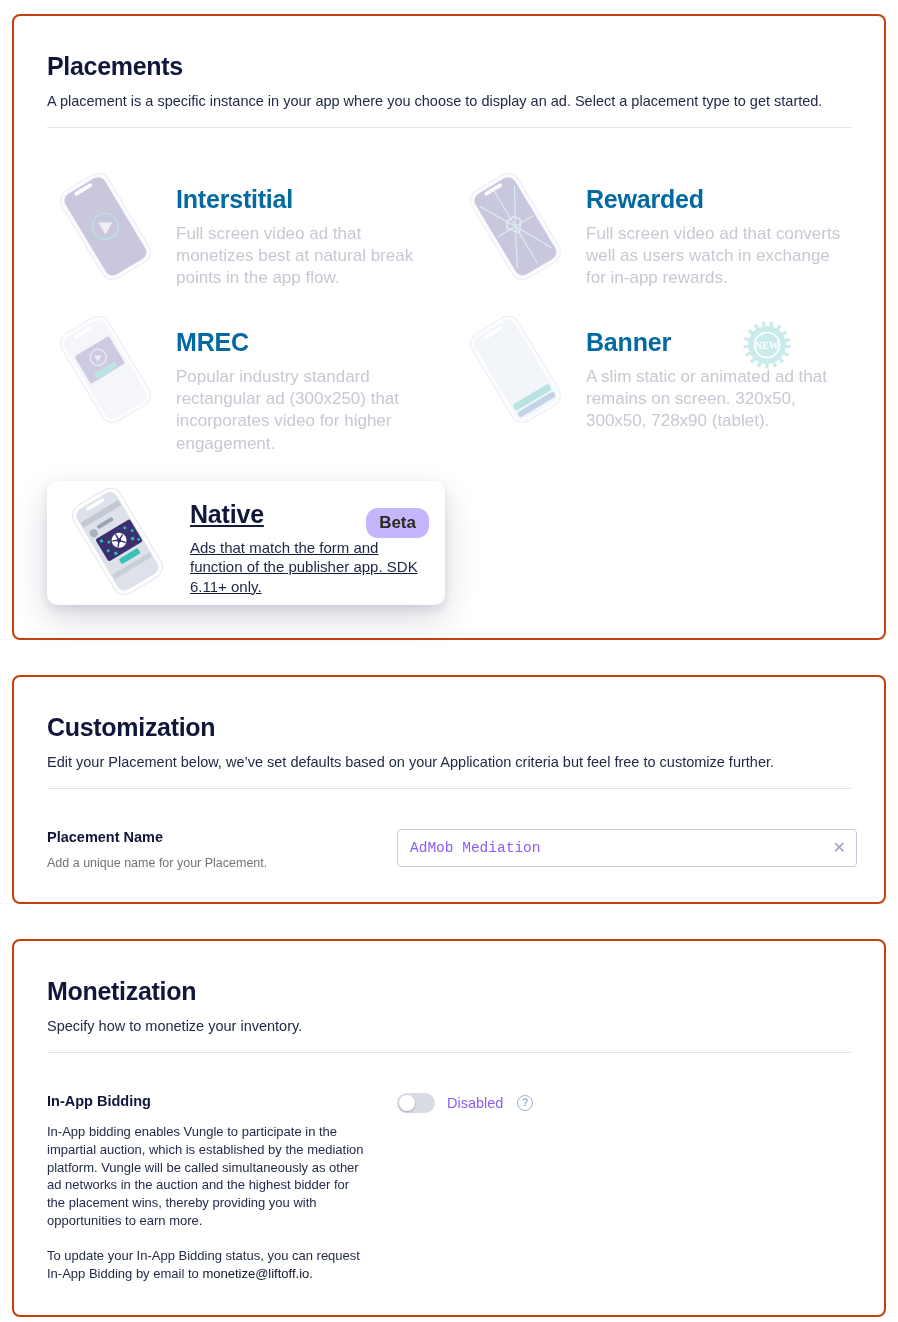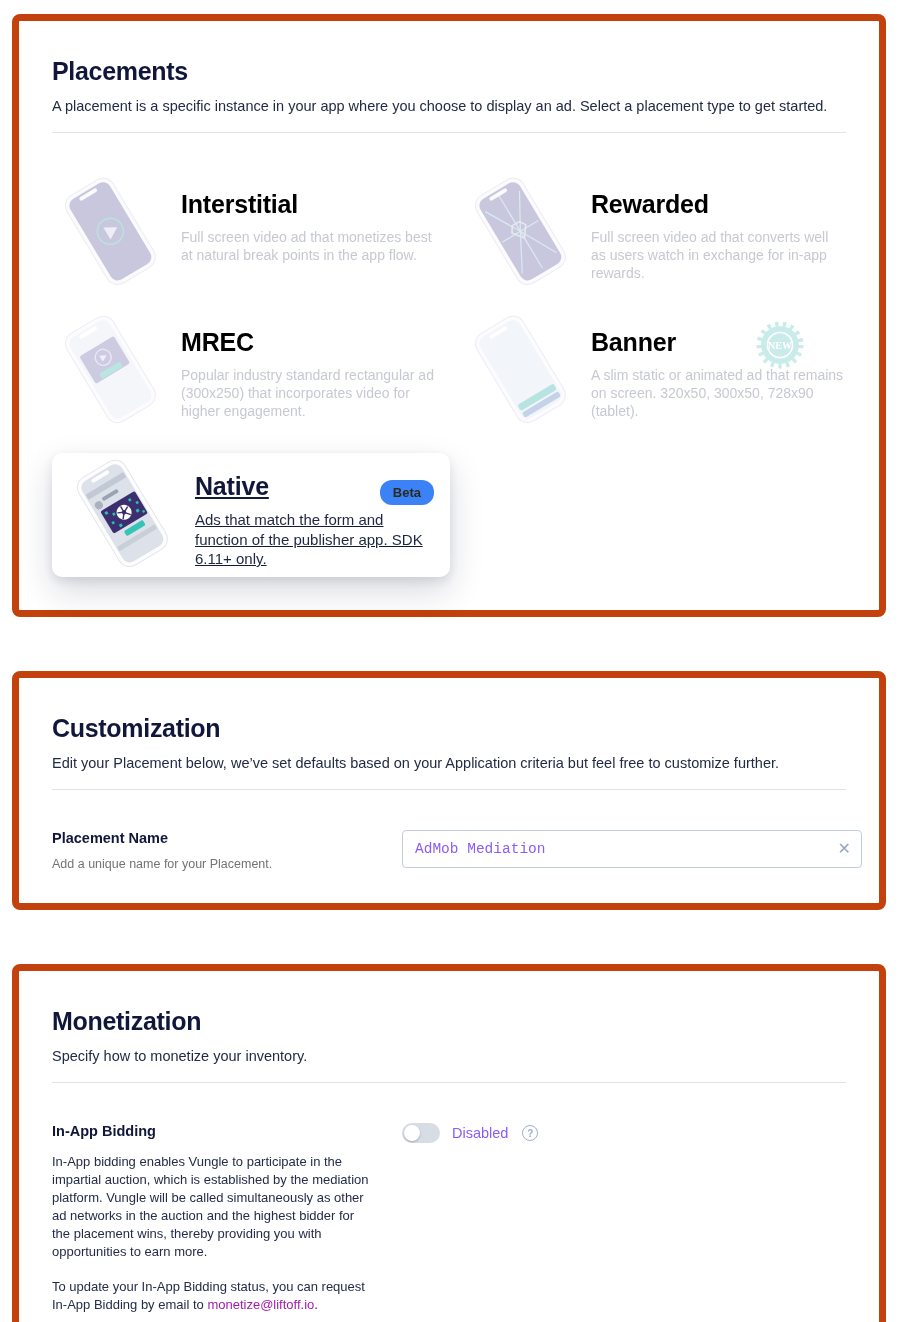--- a/index.html
+++ b/index.html
@@ -5,26 +5,26 @@
   * { margin:0; padding:0; box-sizing:border-box; }
   html,body { background:#ffffff; }
   body {
     width:898px; height:1322px;
     font-family:"Liberation Sans", sans-serif;
     color:#131b3a;
     overflow:hidden;
   }
   .card {
     margin:0 12px;
-    border:7px solid #c2410c;
+    border:2px solid #c2410c;
     border-radius:8px;
     background:#fff;
     padding:36px 33px 32px 33px;
   }
-  .card + .card { margin-top:54px; }
+  .card + .card { margin-top:35px; }
   #placements-card { margin-top:14px; padding-bottom:33px; }
   .section-title {
     font-size:25px; font-weight:800; color:#10173a; letter-spacing:-0.3px;
   }
   .section-subtitle {
     margin-top:12px; font-size:14.5px; color:#222b45;
   }
   .divider { border:none; border-top:1px solid #dfe3ee; margin-top:18px; }
 
   
@@ -32,41 +32,41 @@
     display:grid; grid-template-columns:1fr 1fr;
     column-gap:12px; row-gap:26px; margin-top:44px;
   }
   .placement-option {
     display:flex; align-items:flex-start; gap:14px; position:relative;
     cursor:pointer;
   }
   .phone-box { width:115px; height:112px; flex-shrink:0; }
   .opt-text { padding-top:13px; max-width:260px; }
   .opt-title { font-size:25px; font-weight:800; letter-spacing:-0.2px; }
-  .opt-desc { margin-top:9px; font-size:14px; line-height:1.3; }
-  .placement-option.disabled .opt-title { color:#000000; }
+  .opt-desc { margin-top:9px; font-size:17px; line-height:1.3; }
+  .placement-option.disabled .opt-title { color:#0369a1; }
   .placement-option.disabled .opt-desc  { color:#c6c9d2; }
 
   .selected-card {
     grid-column:1; position:relative;
     background:#fff; border-radius:10px;
     box-shadow:0 4px 10px rgba(20,25,60,0.10), 0 14px 34px rgba(20,25,60,0.16);
     padding:6px 18px 6px 12px;
     width:398px;
   }
   .selected-card .placement-option { gap:16px;text-decoration:underline; }
   .selected-card .opt-title { color:#10173a; }
   .selected-card .opt-desc  { color:#1d2642; max-width:252px; font-size:15px; }
   .beta-badge {
     position:absolute; top:27px; right:16px;
-    background:#3b82f6; color:#2c2a1c;
-    font-size:13px; font-weight:700;
+    background:#c4b5fd; color:#2c2a1c;
+    font-size:17px; font-weight:700;
     border-radius:12px; padding:5px 13px;
   }
-  .new-badge { position:absolute; top:6px; right:42px; width:48px; height:48px;text-align:center; }
+  .new-badge { position:absolute; top:6px; right:60px; width:48px; height:48px;text-align:center; }
 
   
   .field-row { display:flex; margin-top:40px; }
   .field-left { width:350px; flex-shrink:0; }
   .field-label { font-size:14.5px; font-weight:700; color:#10173a; }
   .field-helper { margin-top:11px; font-size:12.5px; color:#737373; }
   .field-right { flex:1; }
   .text-input-wrap {
     position:relative; width:460px; height:38px;
     border:1px solid #c3cbdc; border-radius:4px; background:#fff;
@@ -76,21 +76,21 @@
     padding:0 34px 0 12px; font-size:14.5px; color:#8b5cf6;
     font-family:Liberation Mono, monospace;
   }
   .clear-x {
     position:absolute; right:10px; top:50%; transform:translateY(-50%);
     font-size:16px; color:#9aa4b6; cursor:pointer; line-height:1;
   }
 
   .bidding-desc { margin-top:14px; font-size:13px; line-height:1.38; color:#242c49; max-width:318px; }
   .bidding-desc.second { margin-top:17px; }
-  .email-link { color:#a21caf; text-decoration:none; cursor:pointer;text-align:center; }
+  .email-link { color:#0f172a; text-decoration:none; cursor:pointer;text-align:center; }
 
   .toggle-row { display:flex; align-items:center; gap:12px; }
   .toggle {
     width:38px; height:20px; border-radius:10px; background:#d7dce5;
     position:relative; cursor:pointer;
   }
   .toggle .knob {
     position:absolute; left:2px; top:2px; width:16px; height:16px;
     border-radius:50%; background:#fff; box-shadow:0 1px 2px rgba(0,0,0,0.25);
   }

